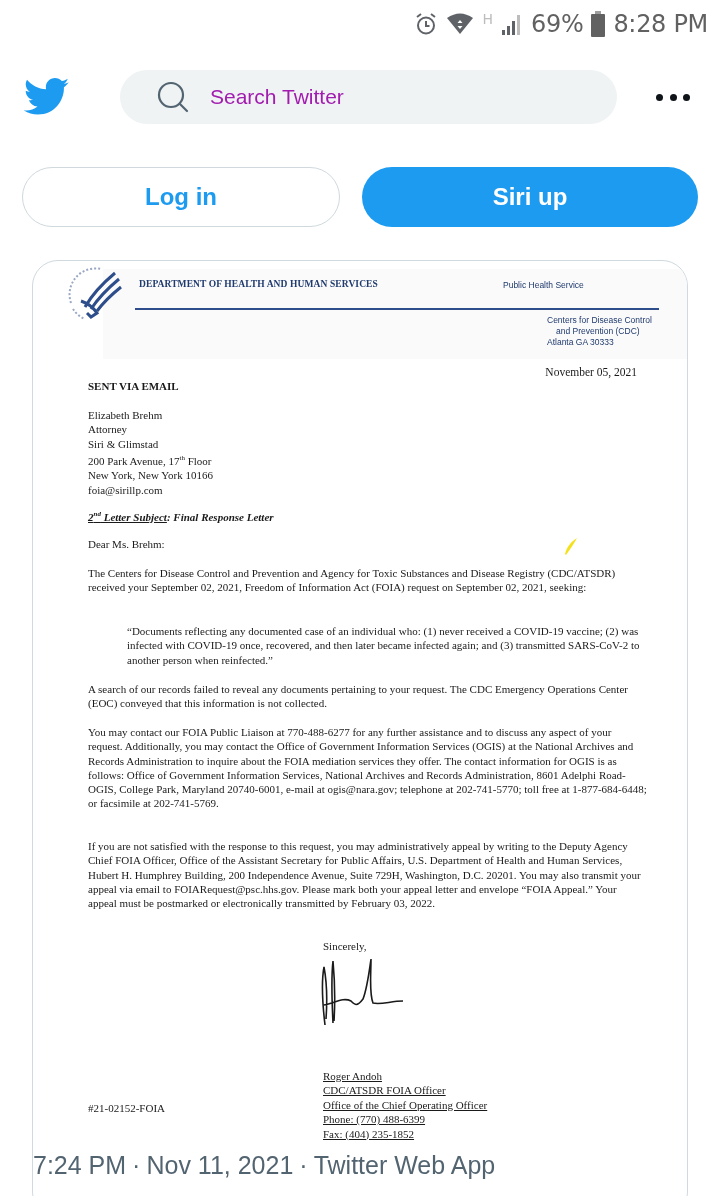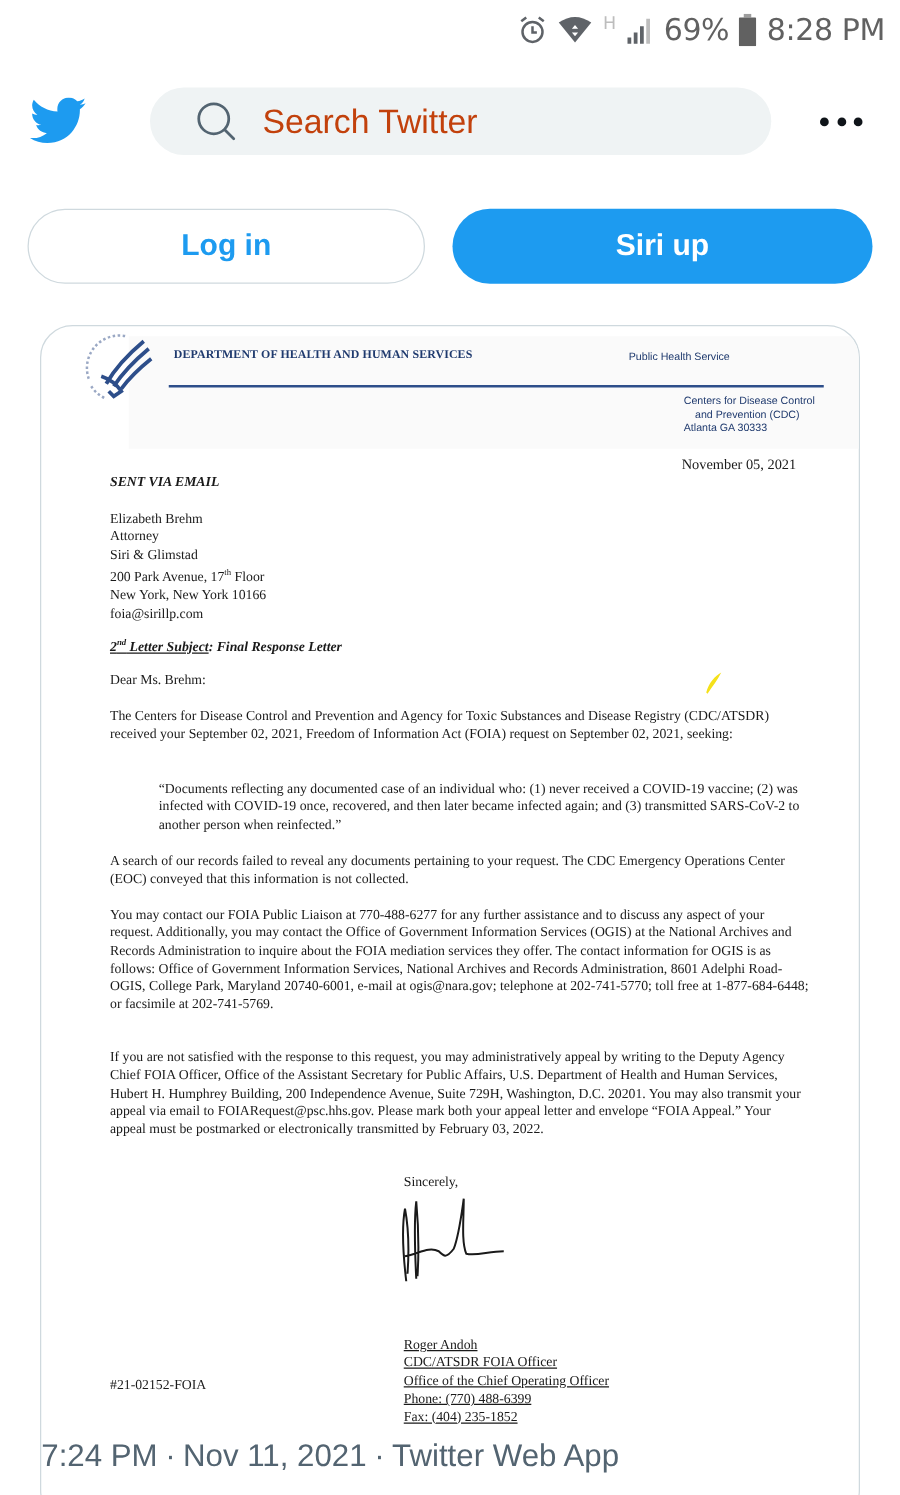--- a/index.html
+++ b/index.html
@@ -11,21 +11,21 @@
   .status-icons { position: absolute; right: 12px; top: 8px; height: 32px; display: flex; align-items: center; gap: 8px; color: #5f6368; }
   .sb-icon { display: inline-flex; align-items: center; justify-content: center; }
   .sb-text { font-family: "DejaVu Sans", sans-serif; font-size: 24px; color: #616161; letter-spacing: -0.3px; }
   .sb-h { font-size: 14px; color: #bdbdbd; font-family: "DejaVu Sans", sans-serif; margin-top: -10px; }
 
   
   .header { position: absolute; top: 70px; left: 0; width: 720px; height: 56px; }
   .logo { position: absolute; left: 24px; top: 8px; width: 46px; height: 38px; }
   .search { position: absolute; left: 120px; top: 0; width: 497px; height: 54px; background: #eff3f4; border-radius: 27px; display: flex; align-items: center; }
   .search-icon { margin-left: 36px; width: 34px; height: 34px; }
-  .search-text { margin-left: 20px; font-size: 27px; color: #c2410c; }
+  .search-text { margin-left: 20px; font-size: 21px; color: #a21caf; }
   .more { position: absolute; left: 656px; top: 17px; width: 34px; height: 20px; display: flex; align-items: center; justify-content: space-between; }
   .more span { width: 7px; height: 7px; border-radius: 50%; background: #0f1419; display: block; }
 
   
   .btn { position: absolute; top: 167px; height: 60px; border-radius: 30px; display: flex; align-items: center; justify-content: center; font-size: 24px; font-weight: bold; }
   .btn-login { left: 22px; width: 318px; border: 1.5px solid #cfd9de; color: #1d9bf0; background: #fff; }
   .btn-signup { left: 362px; width: 336px; background: #1d9bf0; color: #ffffff; }
 
   
   .media { position: absolute; left: 32px; top: 260px; width: 656px; height: 958px; border: 1.5px solid #cfd9de; border-radius: 26px; overflow: hidden; background: #ffffff; }
@@ -33,21 +33,21 @@
   .lh-band { position: absolute; left: 70px; top: 8px; width: 590px; height: 90px; background: #fafafa; }
   .hhs-seal { position: absolute; left: 30px; top: 2px; width: 62px; height: 62px; }
   .dept { position: absolute; left: 106px; top: 18px; font-family: "Liberation Serif", serif; font-weight: bold; font-size: 9.5px; color: #1f3a6e; letter-spacing: 0.1px; }
   .phs { position: absolute; left: 470px; top: 19px; font-family: "Liberation Sans", sans-serif; font-size: 8.5px; color: #1f3a6e; }
   .lh-rule { position: absolute; left: 102px; top: 47px; width: 524px; height: 1.5px; background: #2d4e8a; }
   .cdc-addr { position: absolute; left: 470px; top: 54px; font-family: "Liberation Sans", sans-serif; font-size: 8.5px; color: #1f3a6e; line-height: 11px; }
   .cdc-addr div { white-space: nowrap; margin-left: 44px; }
   .cdc-addr .indent { padding-left: 9px; }
 
   .date { position: absolute; right: 52px; top: 105px; font-size: 11.5px; }
-  .sent { position: absolute; left: 55px; top: 119px; font-size: 11px; font-weight: bold; font-style: italic; }
+  .sent { position: absolute; left: 55px; top: 119px; font-size: 11px; font-weight: bold; }
   .addr { position: absolute; left: 55px; top: 147px; font-size: 11px; line-height: 14.4px; }
   .addr sup { font-size: 7px; }
   .subject { position: absolute; left: 55px; top: 249px; font-size: 11px; font-weight: bold; font-style: italic; }
   .subject .ul { text-decoration: underline; }
   .subject sup { font-size: 7px; }
   .salutation { position: absolute; left: 55px; top: 277px; font-size: 11px; }
   .highlight-mark { position: absolute; left: 530px; top: 275px; width: 16px; height: 20px; }
 
   .para { position: absolute; left: 55px; width: 560px; font-size: 11px; line-height: 14.3px; }
   .p1 { top: 305px; }

